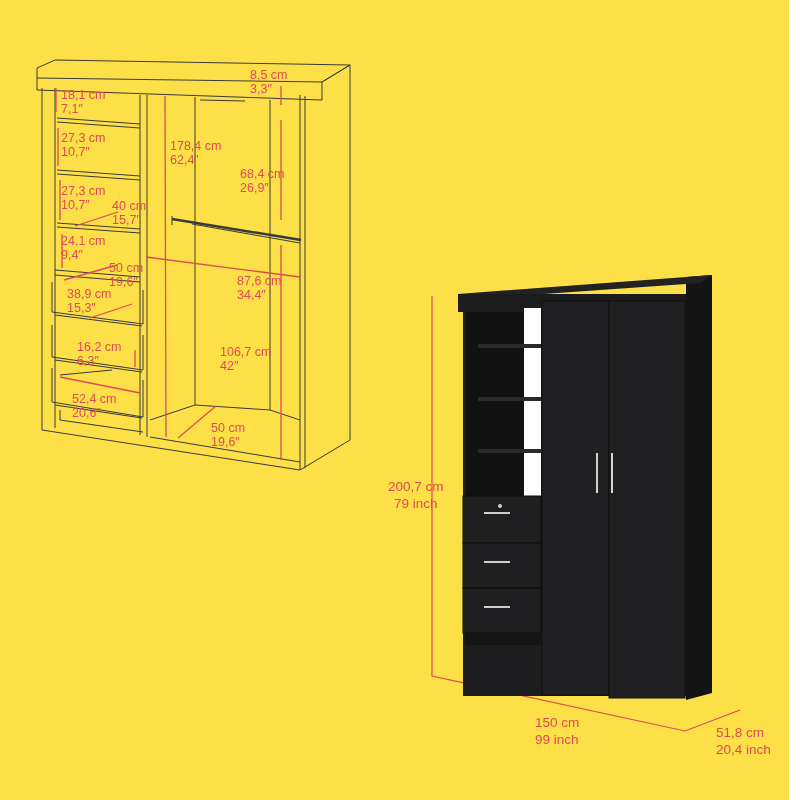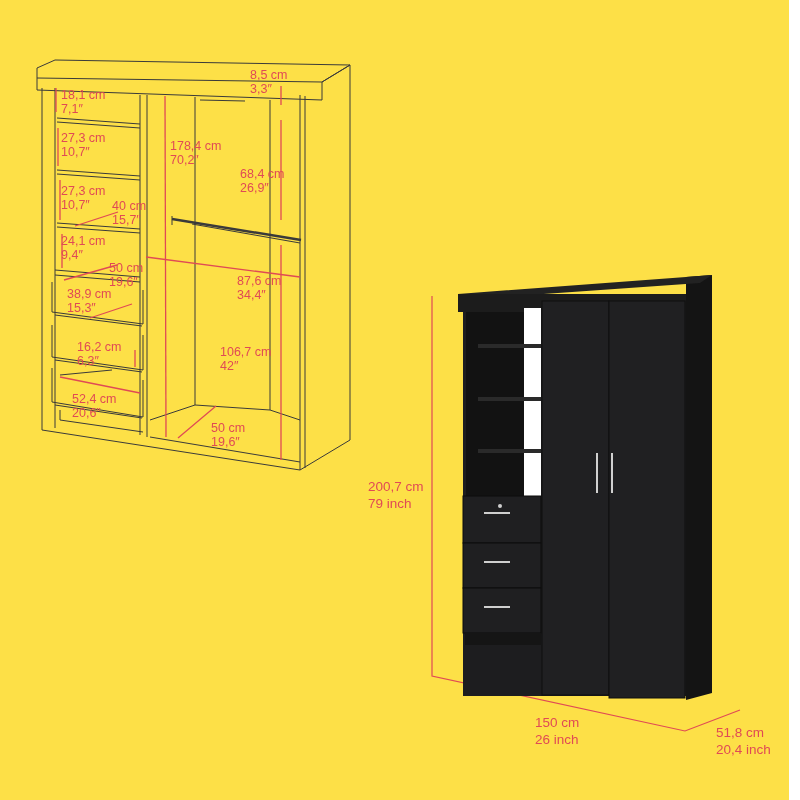--- a/index.html
+++ b/index.html
@@ -149,45 +149,45 @@
       <div class="lbl" style="left: 77px; top: 340px;">
         <span>16,2 cm</span>
         <span>6,3″</span>
       </div>
       <div class="lbl" style="left: 72px; top: 392px;">
         <span>52,4 cm</span>
         <span>20,6″</span>
       </div>
       <div class="lbl" style="left: 170px; top: 139px;">
         <span>178,4 cm</span>
-        <span>70,2″</span>
+        <span>62,4″</span>
       </div>
       <div class="lbl" style="left: 240px; top: 167px;">
         <span>68,4 cm</span>
         <span>26,9″</span>
       </div>
       <div class="lbl" style="left: 205px; top: 274px; margin-left: 32px;">
         <span>87,6 cm</span>
         <span>34,4″</span>
       </div>
       <div class="lbl" style="left: 220px; top: 345px;">
         <span>106,7 cm</span>
         <span>42″</span>
       </div>
       <div class="lbl" style="left: 211px; top: 421px;">
         <span>50 cm</span>
         <span>19,6″</span>
       </div>
     </div>
 
-  <div class="lbl big" style="left:368px;top:478px;">
+  <div class="lbl big" style="left:388px;top:478px;text-align:center;">
     <span>200,7 cm</span>
     <span>79 inch</span>
   </div>
   <div class="lbl big" style="left:535px;top:714px;">
     <span>150 cm</span>
-    <span>26 inch</span>
+    <span>99 inch</span>
   </div>
   <div class="lbl big" style="left:716px;top:724px;">
     <span>51,8 cm</span>
     <span>20,4 inch</span>
   </div>
 </div>
 
 </body></html>

